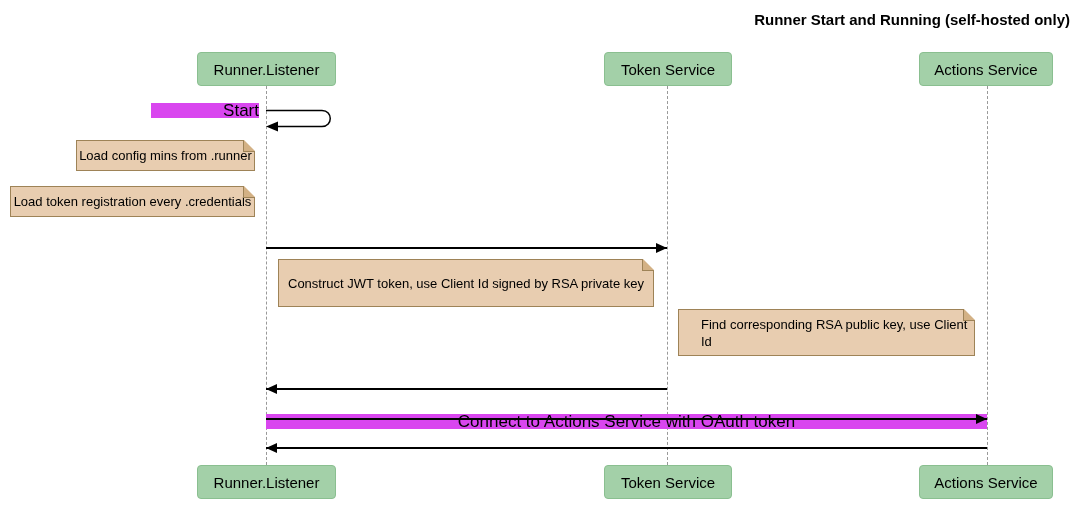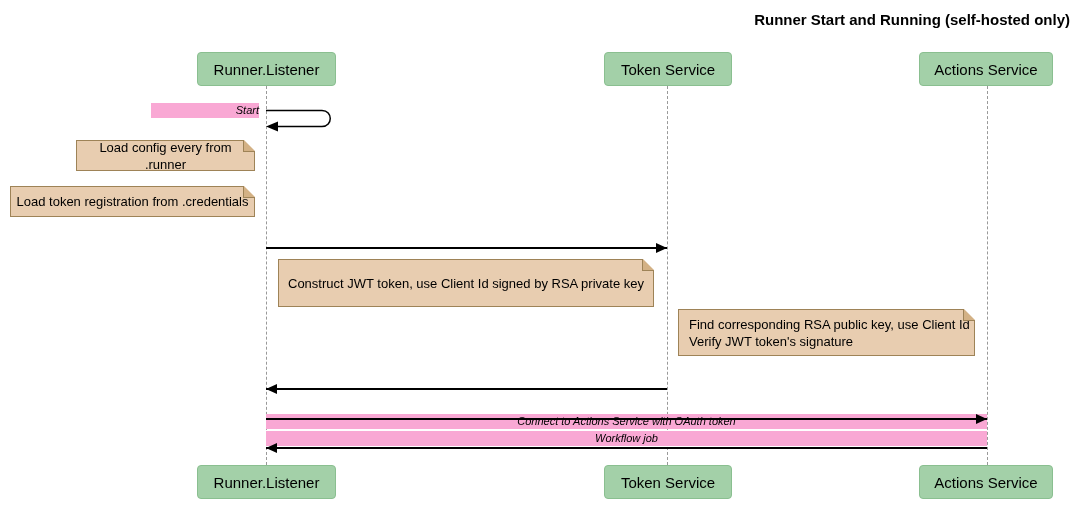--- a/index.html
+++ b/index.html
@@ -25,23 +25,22 @@
   .participant {
     position:absolute; height:34px;
     background:#a3d0a8;
     border:1px solid #8abf90;
     border-radius:4px;
     display:flex; align-items:center; justify-content:center;
     font-size:15px;
   }
   .msg-label {
     position:absolute; height:15px; line-height:15px;
-    font-size:11px; text-align:center; white-space:nowrap;
-    background:#f9a8d4;
-    font-style:italic;
+    font-size:17px; text-align:center; white-space:nowrap;
+    background:#d946ef;
   }
   .msg-line {
     position:absolute; height:1.5px; background:#000000;
   }
   .arrow-right {
     position:absolute; width:0; height:0;
     border-top:5px solid transparent;
     border-bottom:5px solid transparent;
     border-left:11px solid #000000;
   }
@@ -62,21 +61,21 @@
     text-align:center;
     line-height:17px;
   }
   .note::before {
     content:""; position:absolute; top:-1px; right:-1px;
     border-style:solid;
     border-width:0 11px 11px 0;
     border-color:#ffffff #ffffff #d3b185 #d3b185;
     box-shadow:-1px 1px 0 #9e8357;
   }
-  .note.note-left { align-items:flex-start; text-align:left; padding-left:10px; }
+  .note.note-left { align-items:flex-start; text-align:left; padding-left:22px; }
   .note-line { display:block; }
 </style>
 </head>
 <body>
 
 <div class="diagram">
 
   <div class="title">Runner Start and Running (self-hosted only)</div>
 
   <div class="lifeline" style="left:266px"></div>
@@ -87,46 +86,44 @@
   <div class="participant" style="left:604px;top:52px;width:128px">Token Service</div>
   <div class="participant" style="left:919px;top:52px;width:134px">Actions Service</div>
 
   <div class="msg-label" style="left:151px;top:103px;width:108px;text-align:right">Start</div>
   <svg class="self-loop" style="left:266px;top:109px" width="72" height="24" viewBox="0 0 72 24">
     <path d="M0,1.5 H56 C67,1.5 67,17.5 56,17.5 H11" fill="none" stroke="#000000" stroke-width="1.5"></path>
     <polygon points="0,17.5 12,12.5 12,22.5" fill="#000000"></polygon>
   </svg>
 
   <div class="note" style="left:76px;top:140px;width:179px;height:31px">
-    <span class="note-line">Load config every from .runner</span>
+    <span class="note-line">Load config mins from .runner</span>
   </div>
   <div class="note" style="left:10px;top:186px;width:245px;height:31px">
-    <span class="note-line">Load token registration from .credentials</span>
+    <span class="note-line">Load token registration every .credentials</span>
   </div>
 
   <div class="msg-line" style="left:266px;top:247px;width:401px"></div>
   <div class="arrow-right" style="left:656px;top:243px"></div>
 
   <div class="note" style="left:278px;top:259px;width:376px;height:48px">
     <span class="note-line">Construct JWT token, use Client Id signed by RSA private key</span>
   </div>
 
   <div class="note note-left" style="left:678px;top:309px;width:297px;height:47px">
     <span class="note-line">Find corresponding RSA public key, use Client Id</span>
-    <span class="note-line">Verify JWT token's signature</span>
   </div>
 
   <div class="msg-line" style="left:266px;top:388px;width:401px"></div>
   <div class="arrow-left" style="left:266px;top:384px"></div>
 
   <div class="msg-label" style="left:266px;top:414px;width:721px">Connect to Actions Service with OAuth token</div>
   <div class="msg-line" style="left:266px;top:418px;width:721px"></div>
   <div class="arrow-right" style="left:976px;top:414px"></div>
 
-  <div class="msg-label" style="left:266px;top:431px;width:721px">Workflow job</div>
   <div class="msg-line" style="left:266px;top:447px;width:721px"></div>
   <div class="arrow-left" style="left:266px;top:443px"></div>
 
   <div class="participant" style="left:197px;top:465px;width:139px">Runner.Listener</div>
   <div class="participant" style="left:604px;top:465px;width:128px">Token Service</div>
   <div class="participant" style="left:919px;top:465px;width:134px">Actions Service</div>
 
 </div>
 
 </body></html>

